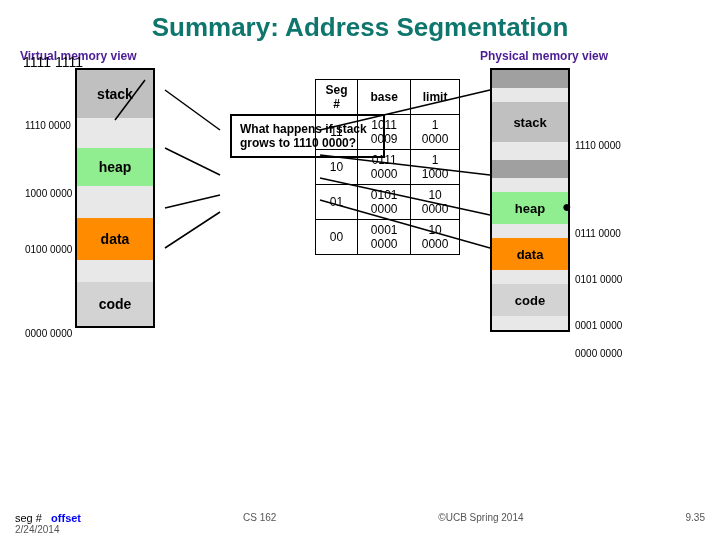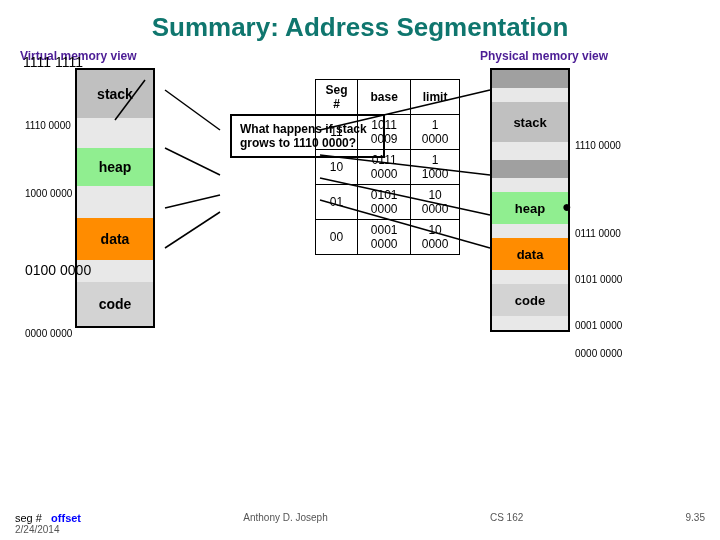--- a/index.html
+++ b/index.html
@@ -291,21 +291,21 @@
         <div class="seg-gap1"></div>
 
         <div class="seg-heap">heap</div>
 
         <div style="position:absolute; top:118px; left:-52px; font-size:10px;">1000 0000</div>
 
         <div class="seg-gap2"></div>
 
         <div class="seg-data">data</div>
 
-        <div style="position:absolute; top:192px; left:-52px; font-size:14px;">0100 0000</div>
+        <div style="position:absolute; top:174px; left:-52px; font-size:10px;">0100 0000</div>
 
         <div class="seg-gap3"></div>
 
         <div class="seg-code">code</div>
 
         <div style="position:absolute; top:258px; left:-52px; font-size:10px;">0000 0000</div>
       </div>
     </div>
   </div>
 
@@ -407,16 +407,16 @@
 
 <div class="footer">
   <div class="footer-left">
     <div class="seg-offset">
       <span class="seg-text">seg #</span>
       &nbsp;
       <span class="offset-text">offset</span>
     </div>
     <div>2/24/2014</div>
   </div>
-  <div>Anthony D. Joseph</div>
   <div>CS 162</div>
+  <div>©UCB Spring 2014</div>
   <div>9.35</div>
 </div>
 
 </body></html>

